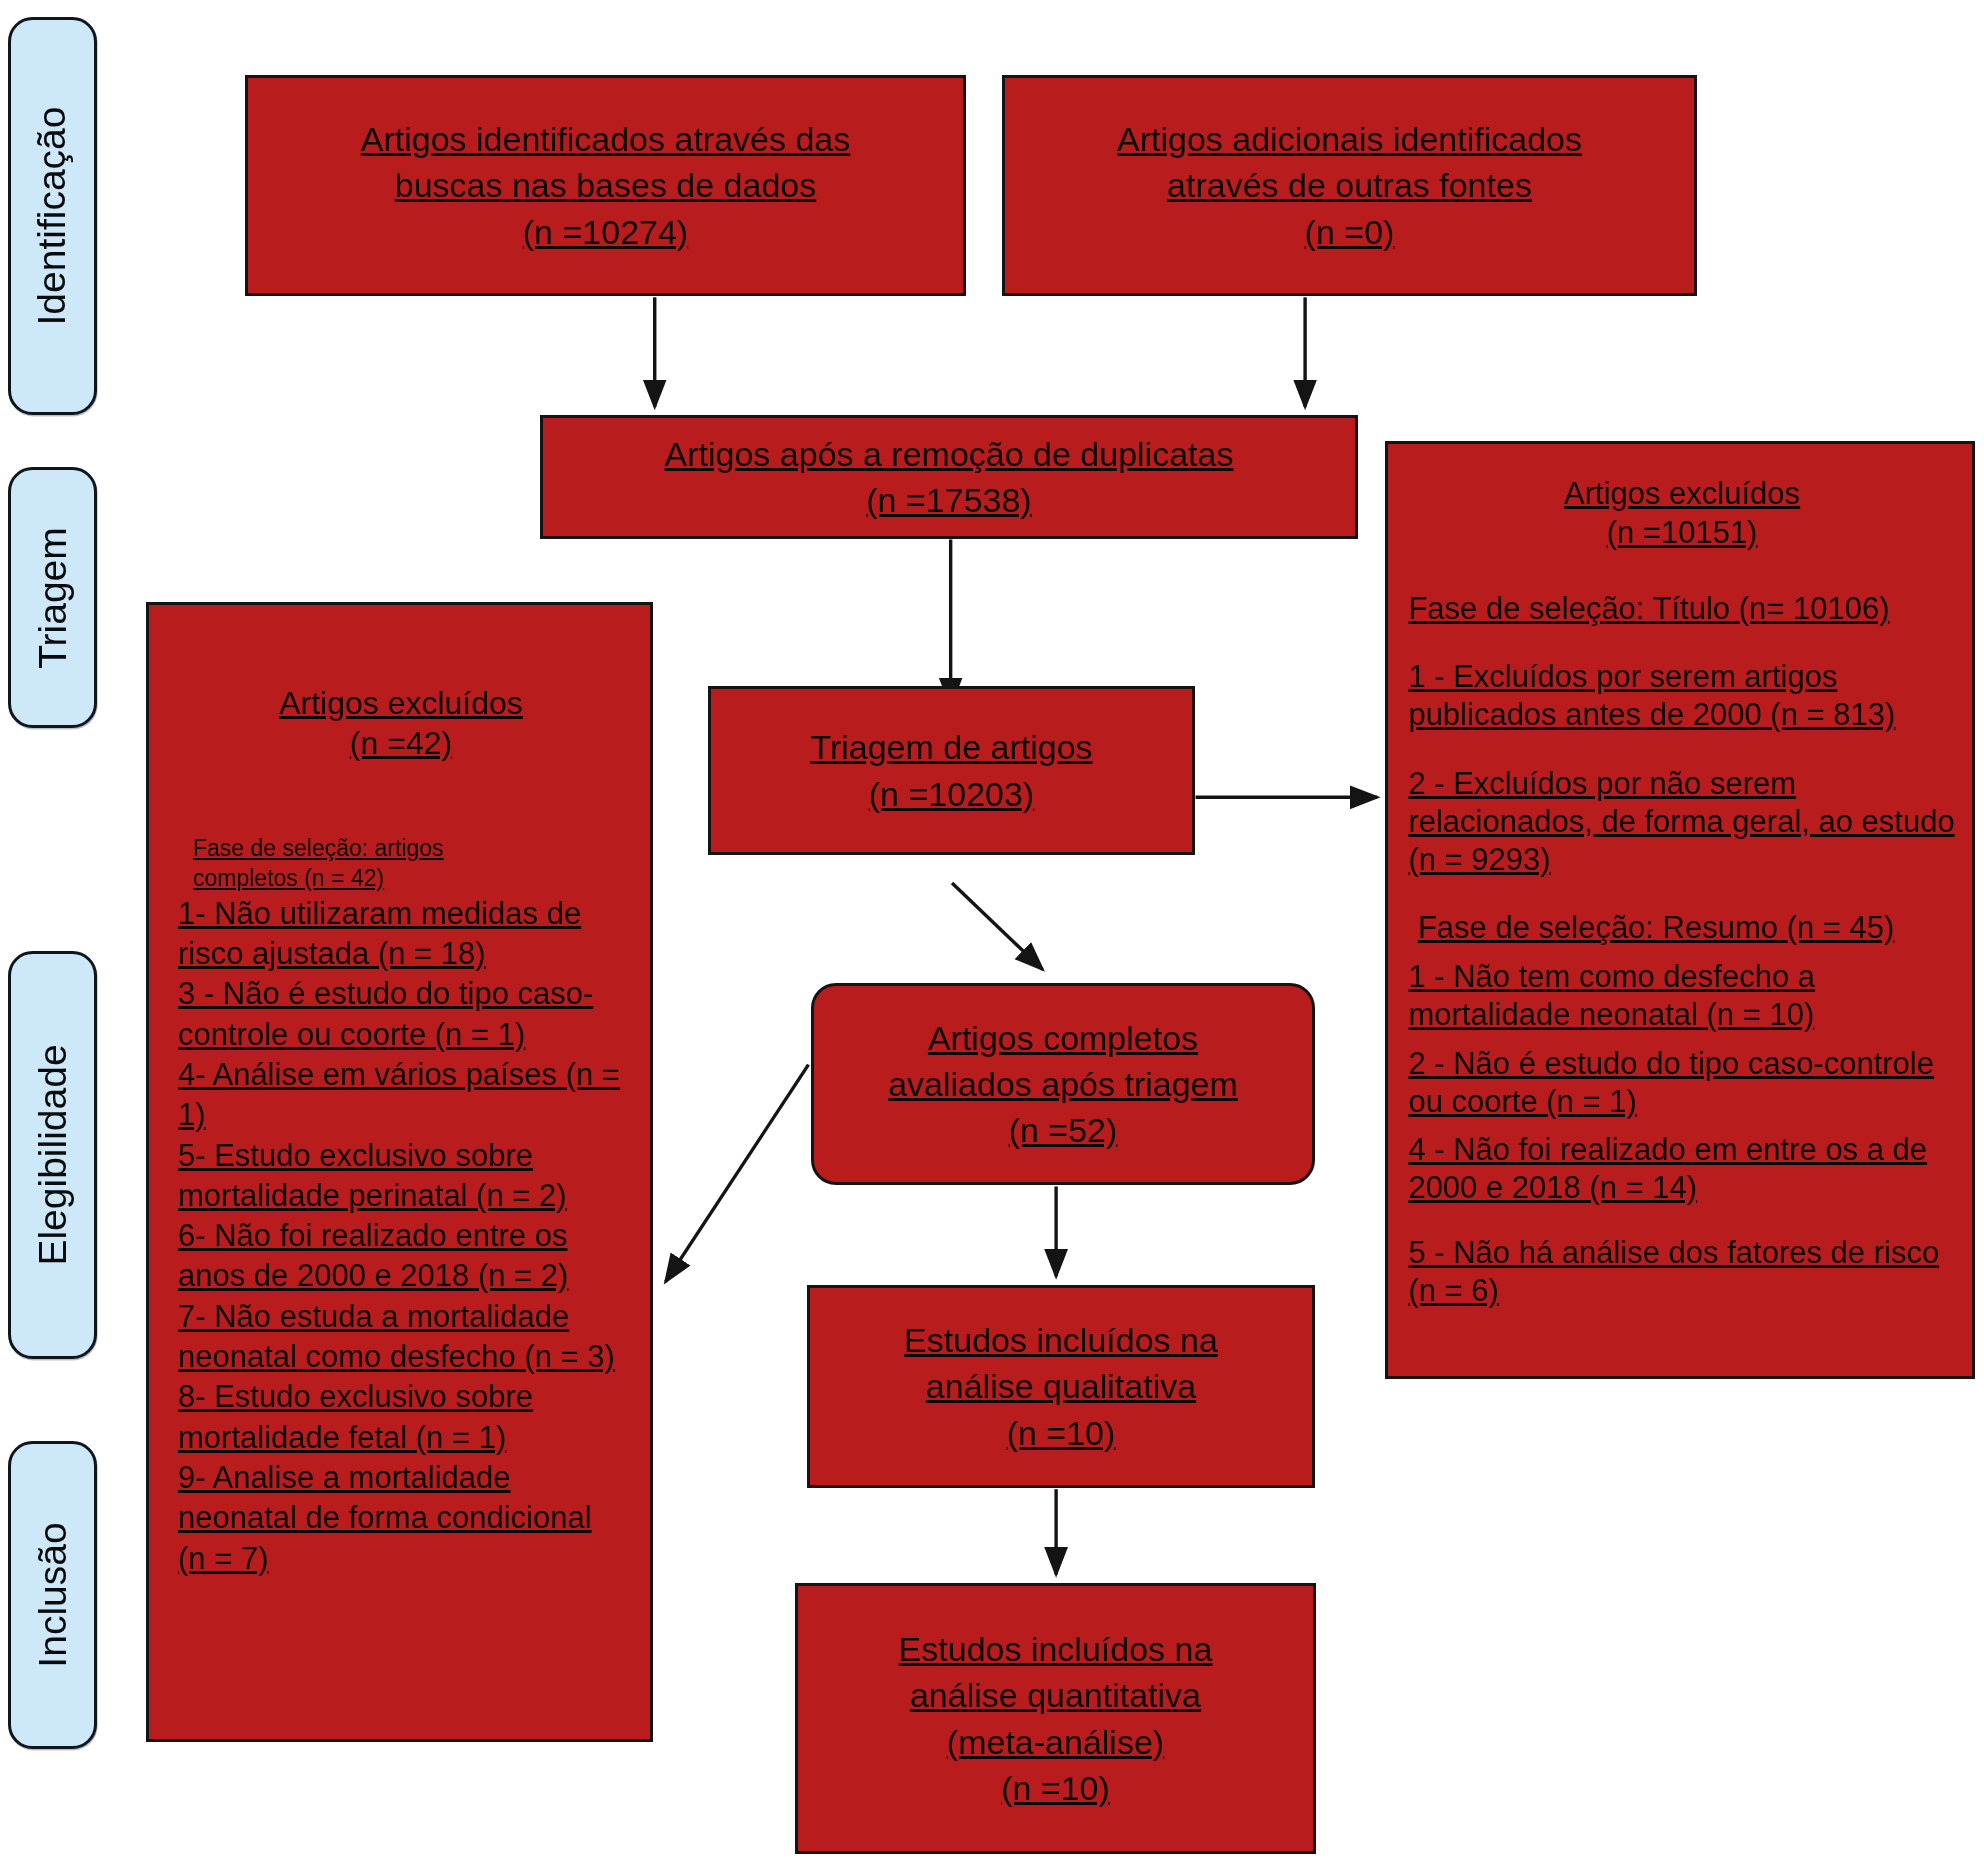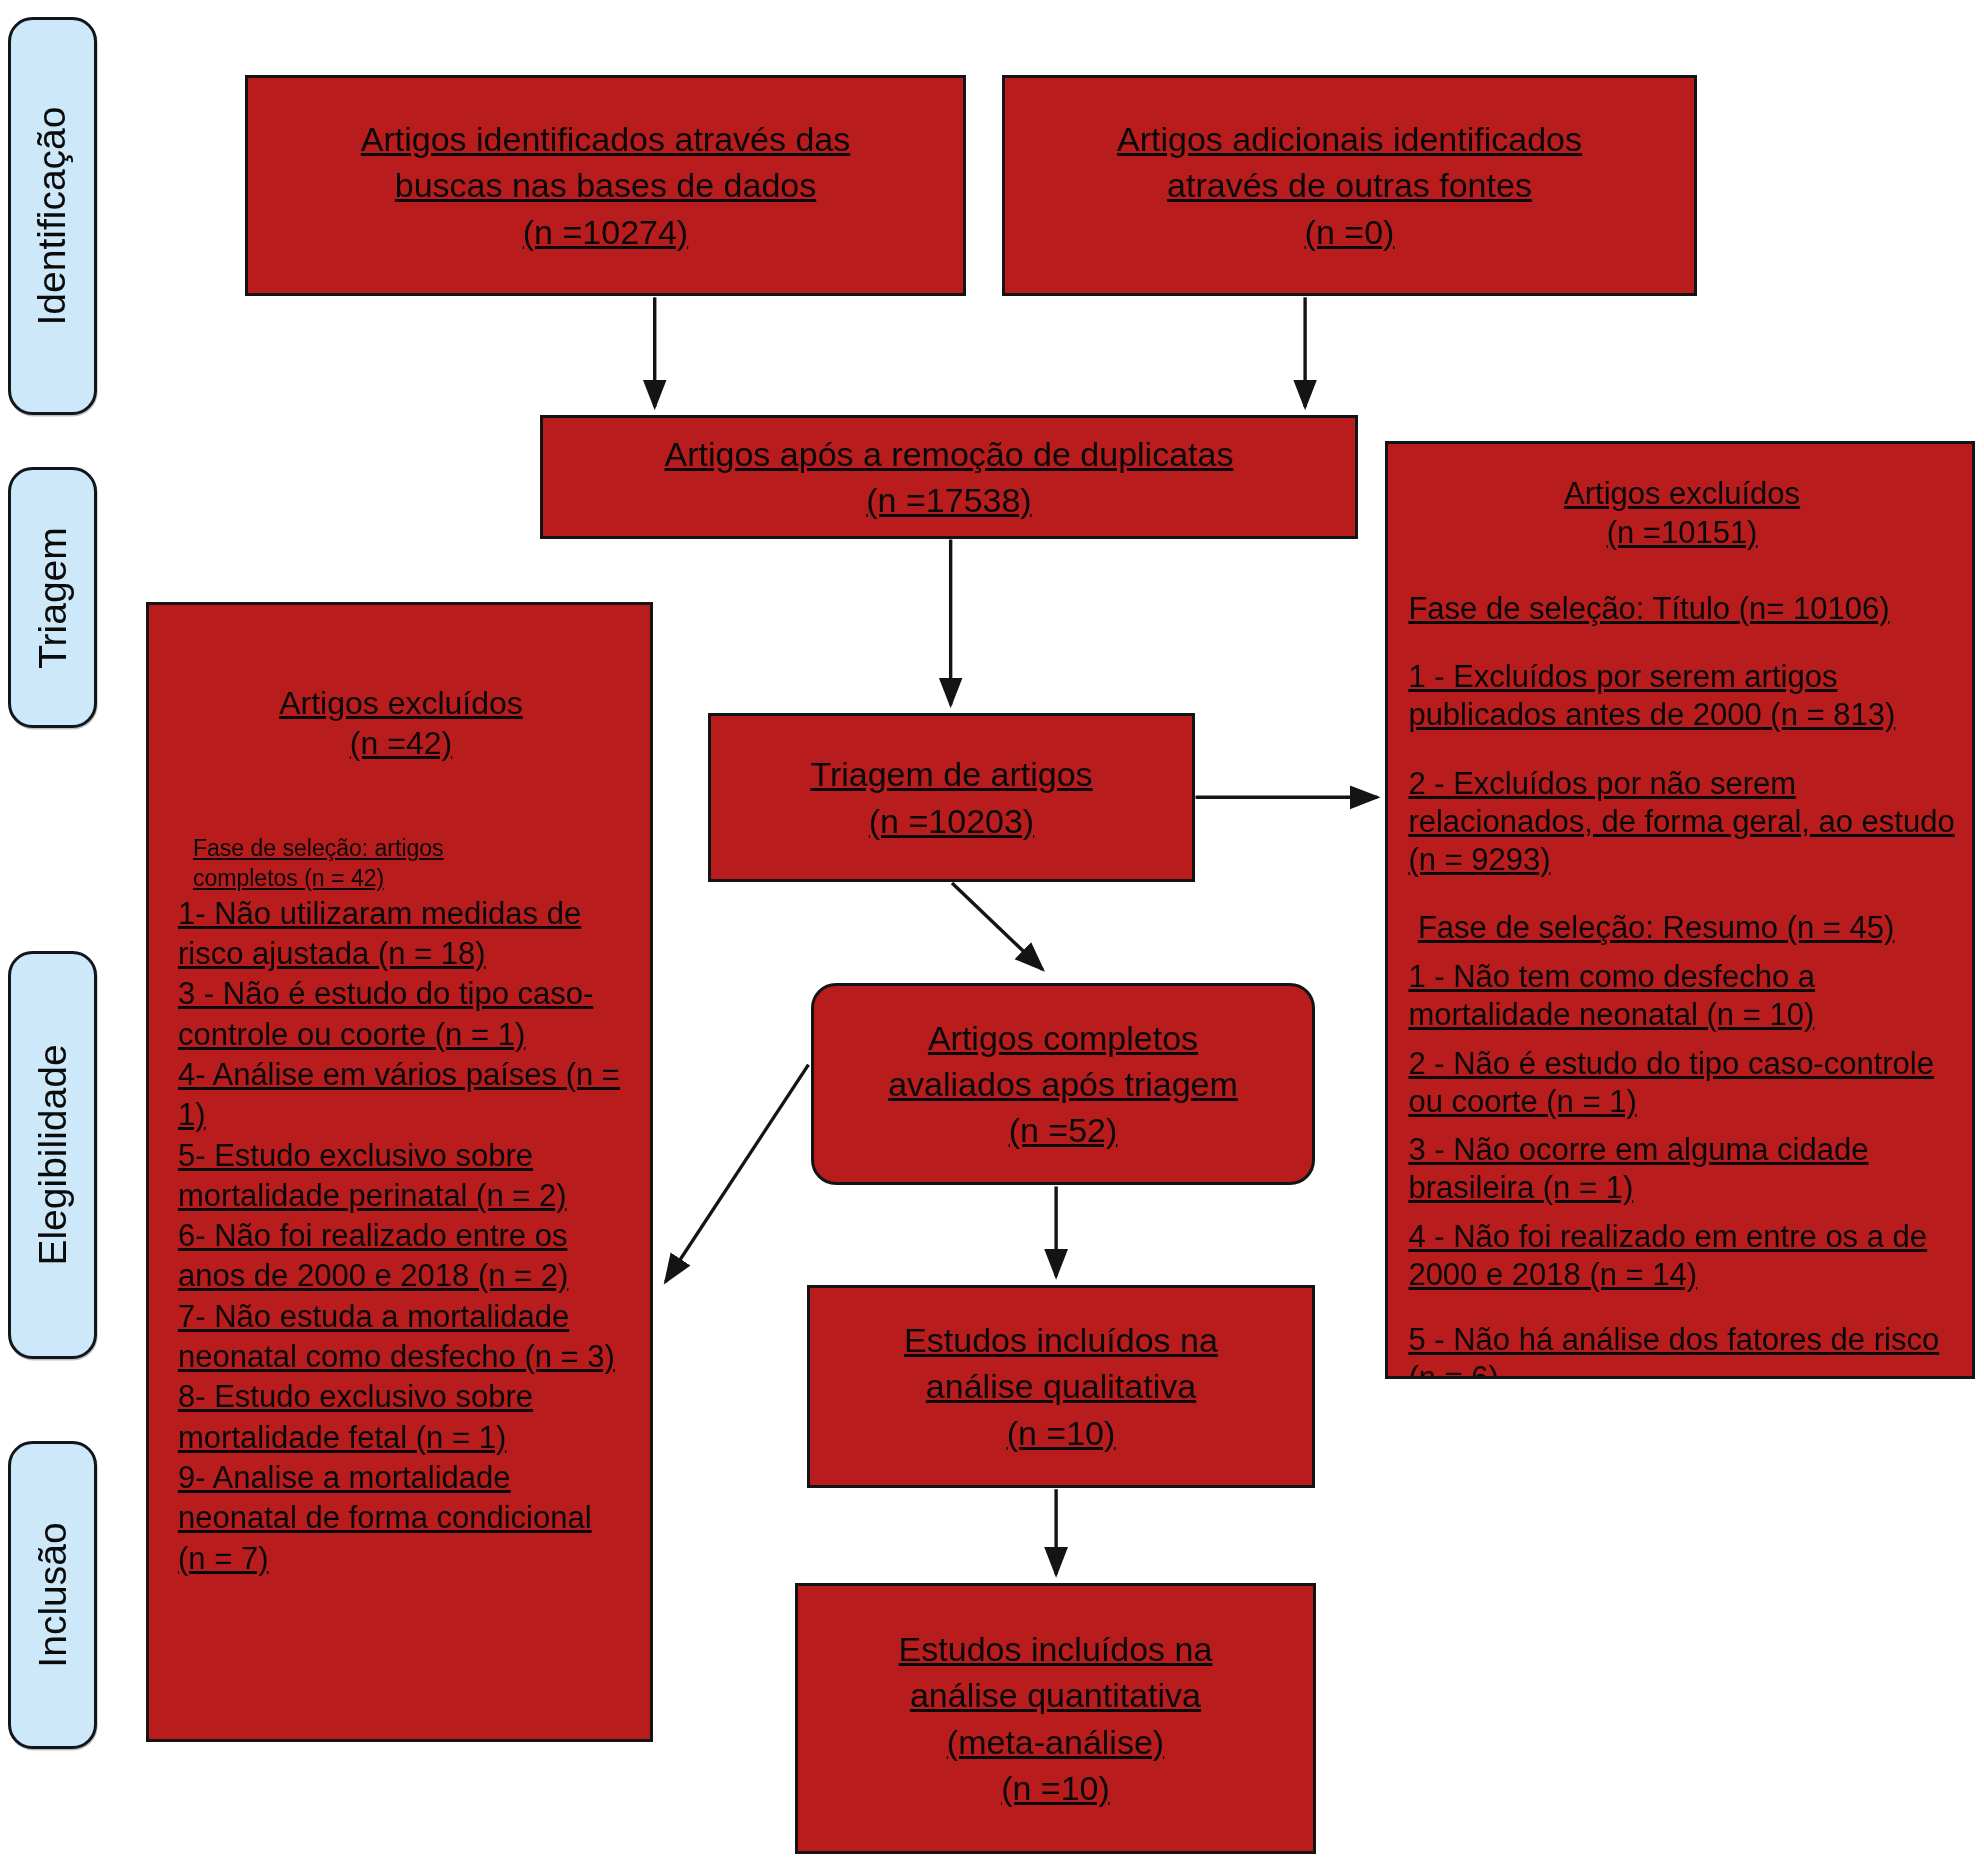--- a/index.html
+++ b/index.html
@@ -44,21 +44,21 @@
   }
   .center-text{
     display:flex;align-items:center;justify-content:center;
     text-align:center;
   }
   .btxt{white-space:pre-line;font-size:34px;line-height:1.36;}
 
   #box-identified{left:245px;top:75px;width:721px;height:221px;}
   #box-additional{left:1002px;top:75px;width:695px;height:221px;}
   #box-duplicates{left:540px;top:415px;width:818px;height:124px;}
-  #box-screening{left:708px;top:713px;width:487px;height:169px;}
+  #box-screening{left:708px;top:686px;width:487px;height:169px;}
   #box-fulltext{left:811px;top:983px;width:504px;height:202px;border-radius:25px;}
   #box-qualitative{left:807px;top:1285px;width:508px;height:203px;}
   #box-quantitative{left:795px;top:1583px;width:521px;height:271px;}
 
   
   #box-excl-left{
     left:146px;top:602px;width:507px;height:1140px;
     padding:78px 26px 0 29px;overflow:hidden;
   }
   #box-excl-right{
@@ -175,19 +175,18 @@
 
   <div class="fbox" id="box-excl-right">
     <div class="excl-title">Artigos excluídos
 (n =10151)</div>
     <div class="excl-phase">Fase de seleção:  Título (n= 10106)</div>
     <div class="excl-item gap-after">1 - Excluídos por serem artigos publicados antes de 2000 (n = 813)</div>
     <div class="excl-item gap-after">2 - Excluídos por não serem relacionados, de forma geral, ao estudo (n = 9293)</div>
     <div class="excl-phase excl-phase2">Fase de seleção: Resumo (n = 45)</div>
     <div class="excl-item">1 - Não tem como desfecho a mortalidade neonatal (n = 10)</div>
     <div class="excl-item">2 - Não é estudo do tipo caso-controle ou coorte (n = 1)</div>
-    <div class="excl-item">3 - Não ocorre  em alguma cidade brasileira (n = 1)</div>
     <div class="excl-item">4 - Não foi realizado em entre os a de 2000 e 2018 (n = 14)</div>
     <div class="excl-item gap-before">5 - Não há análise dos fatores de risco (n = 6)</div>
   </div>
 
 </div>
 
 
 </body></html>

